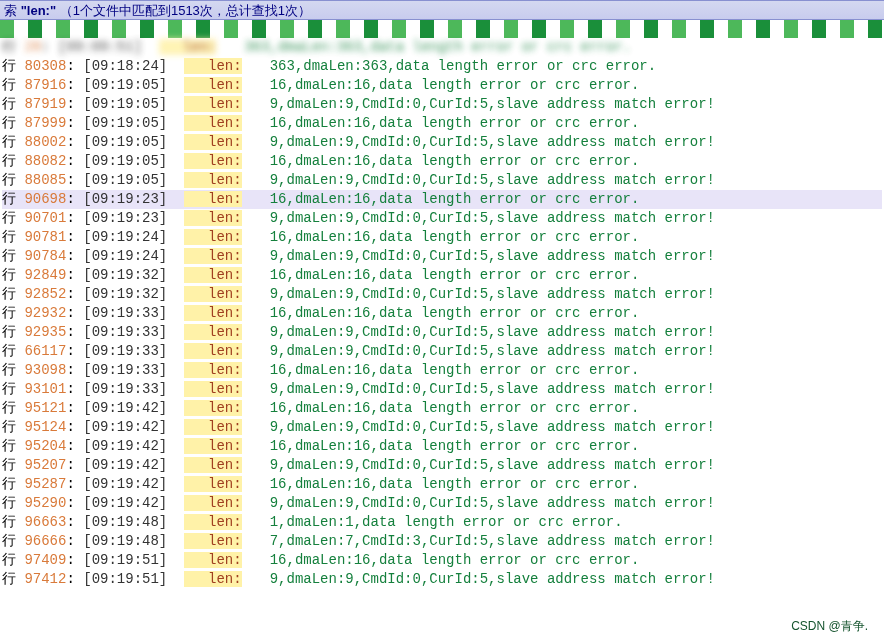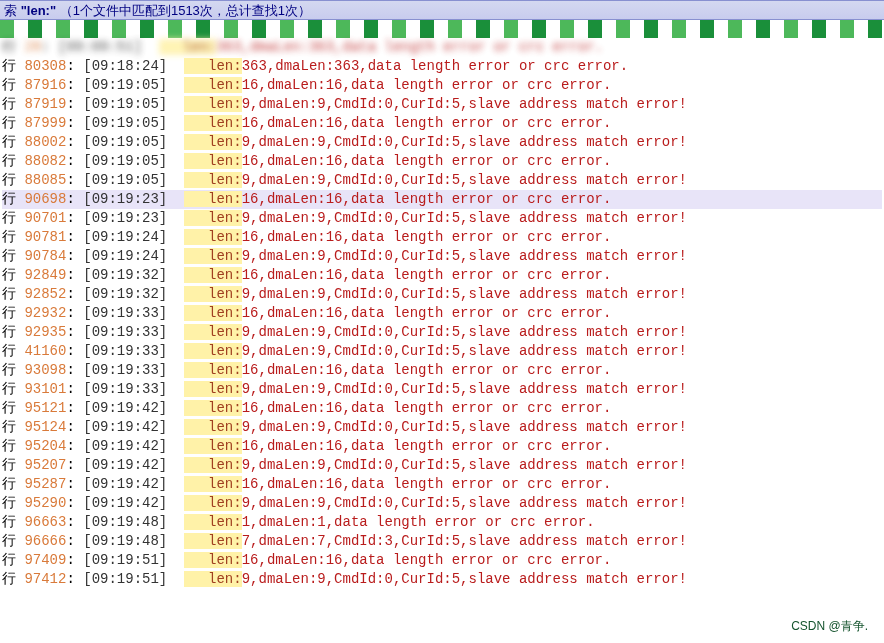--- a/index.html
+++ b/index.html
@@ -47,21 +47,21 @@
       opacity: 0.85;
     }
     .prefix { color: #000; }
     .lnum { color: #d97a3a; }
     .ts { color: #333; }
     .hl {
       background: #fff2a8;
       color: #a04020;
       padding-left: 24px;
     }
-    .msg { color: #b91c1c; }
+    .msg { color: #15803d; margin-left: 28px; }
     .watermark {
       position: absolute;
       right: 16px;
       bottom: 8px;
       color: #14532d;
       font-size: 12px;
       font-family: "Microsoft YaHei", sans-serif;
       pointer-events: none;
     }
   </style>
@@ -84,21 +84,21 @@
     <div class="row"><span class="prefix">行 </span><span class="lnum">88082</span><span class="prefix">: </span><span class="ts">[09:19:05]  </span><span class="hl">len:</span><span class="msg">16,dmaLen:16,data length error or crc error.</span></div>
     <div class="row"><span class="prefix">行 </span><span class="lnum">88085</span><span class="prefix">: </span><span class="ts">[09:19:05]  </span><span class="hl">len:</span><span class="msg">9,dmaLen:9,CmdId:0,CurId:5,slave address match error!</span></div>
     <div class="row highlight"><span class="prefix">行 </span><span class="lnum">90698</span><span class="prefix">: </span><span class="ts">[09:19:23]  </span><span class="hl">len:</span><span class="msg">16,dmaLen:16,data length error or crc error.</span></div>
     <div class="row"><span class="prefix">行 </span><span class="lnum">90701</span><span class="prefix">: </span><span class="ts">[09:19:23]  </span><span class="hl">len:</span><span class="msg">9,dmaLen:9,CmdId:0,CurId:5,slave address match error!</span></div>
     <div class="row"><span class="prefix">行 </span><span class="lnum">90781</span><span class="prefix">: </span><span class="ts">[09:19:24]  </span><span class="hl">len:</span><span class="msg">16,dmaLen:16,data length error or crc error.</span></div>
     <div class="row"><span class="prefix">行 </span><span class="lnum">90784</span><span class="prefix">: </span><span class="ts">[09:19:24]  </span><span class="hl">len:</span><span class="msg">9,dmaLen:9,CmdId:0,CurId:5,slave address match error!</span></div>
     <div class="row"><span class="prefix">行 </span><span class="lnum">92849</span><span class="prefix">: </span><span class="ts">[09:19:32]  </span><span class="hl">len:</span><span class="msg">16,dmaLen:16,data length error or crc error.</span></div>
     <div class="row"><span class="prefix">行 </span><span class="lnum">92852</span><span class="prefix">: </span><span class="ts">[09:19:32]  </span><span class="hl">len:</span><span class="msg">9,dmaLen:9,CmdId:0,CurId:5,slave address match error!</span></div>
     <div class="row"><span class="prefix">行 </span><span class="lnum">92932</span><span class="prefix">: </span><span class="ts">[09:19:33]  </span><span class="hl">len:</span><span class="msg">16,dmaLen:16,data length error or crc error.</span></div>
     <div class="row"><span class="prefix">行 </span><span class="lnum">92935</span><span class="prefix">: </span><span class="ts">[09:19:33]  </span><span class="hl">len:</span><span class="msg">9,dmaLen:9,CmdId:0,CurId:5,slave address match error!</span></div>
-    <div class="row"><span class="prefix">行 </span><span class="lnum">41160</span><span class="prefix">: </span><span class="ts">[09:19:33]  </span><span class="hl">len:</span><span class="msg">9,dmaLen:9,CmdId:0,CurId:5,slave address match error!</span></div>
+    <div class="row"><span class="prefix">行 </span><span class="lnum">66117</span><span class="prefix">: </span><span class="ts">[09:19:33]  </span><span class="hl">len:</span><span class="msg">9,dmaLen:9,CmdId:0,CurId:5,slave address match error!</span></div>
     <div class="row"><span class="prefix">行 </span><span class="lnum">93098</span><span class="prefix">: </span><span class="ts">[09:19:33]  </span><span class="hl">len:</span><span class="msg">16,dmaLen:16,data length error or crc error.</span></div>
     <div class="row"><span class="prefix">行 </span><span class="lnum">93101</span><span class="prefix">: </span><span class="ts">[09:19:33]  </span><span class="hl">len:</span><span class="msg">9,dmaLen:9,CmdId:0,CurId:5,slave address match error!</span></div>
     <div class="row"><span class="prefix">行 </span><span class="lnum">95121</span><span class="prefix">: </span><span class="ts">[09:19:42]  </span><span class="hl">len:</span><span class="msg">16,dmaLen:16,data length error or crc error.</span></div>
     <div class="row"><span class="prefix">行 </span><span class="lnum">95124</span><span class="prefix">: </span><span class="ts">[09:19:42]  </span><span class="hl">len:</span><span class="msg">9,dmaLen:9,CmdId:0,CurId:5,slave address match error!</span></div>
     <div class="row"><span class="prefix">行 </span><span class="lnum">95204</span><span class="prefix">: </span><span class="ts">[09:19:42]  </span><span class="hl">len:</span><span class="msg">16,dmaLen:16,data length error or crc error.</span></div>
     <div class="row"><span class="prefix">行 </span><span class="lnum">95207</span><span class="prefix">: </span><span class="ts">[09:19:42]  </span><span class="hl">len:</span><span class="msg">9,dmaLen:9,CmdId:0,CurId:5,slave address match error!</span></div>
     <div class="row"><span class="prefix">行 </span><span class="lnum">95287</span><span class="prefix">: </span><span class="ts">[09:19:42]  </span><span class="hl">len:</span><span class="msg">16,dmaLen:16,data length error or crc error.</span></div>
     <div class="row"><span class="prefix">行 </span><span class="lnum">95290</span><span class="prefix">: </span><span class="ts">[09:19:42]  </span><span class="hl">len:</span><span class="msg">9,dmaLen:9,CmdId:0,CurId:5,slave address match error!</span></div>
     <div class="row"><span class="prefix">行 </span><span class="lnum">96663</span><span class="prefix">: </span><span class="ts">[09:19:48]  </span><span class="hl">len:</span><span class="msg">1,dmaLen:1,data length error or crc error.</span></div>
     <div class="row"><span class="prefix">行 </span><span class="lnum">96666</span><span class="prefix">: </span><span class="ts">[09:19:48]  </span><span class="hl">len:</span><span class="msg">7,dmaLen:7,CmdId:3,CurId:5,slave address match error!</span></div>

